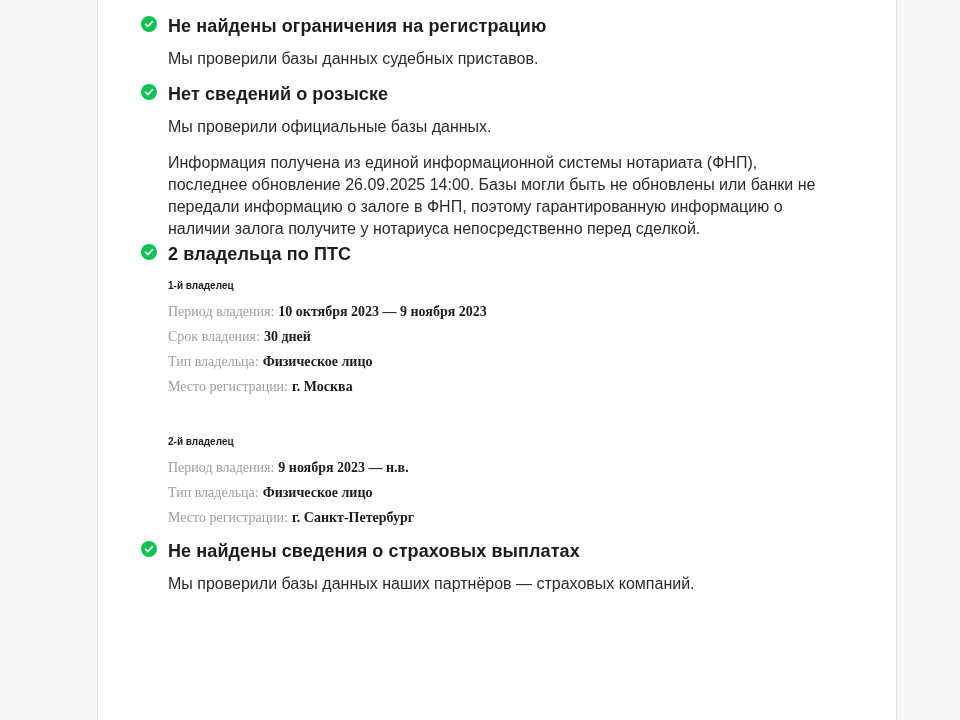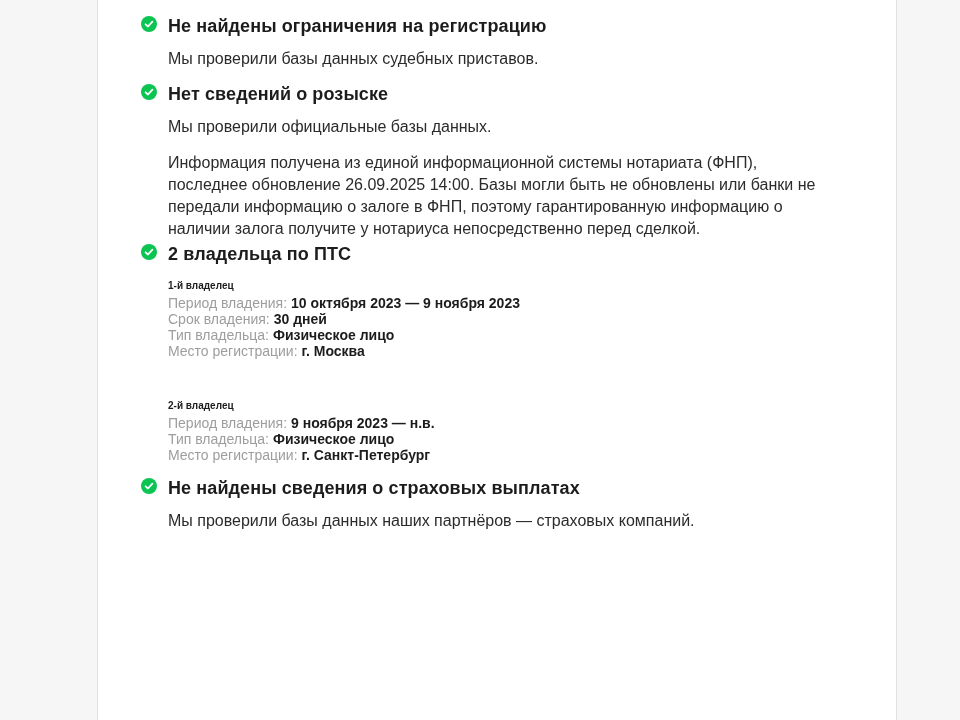--- a/index.html
+++ b/index.html
@@ -42,21 +42,21 @@
   .section-pledge { margin-bottom: 4px; }
   .section-pledge .section-desc { margin-top: 0; line-height: 22px; }
   .owner { margin: 13px 0 0 27px; }
   .owner-second { margin-top: 38px; }
   .owner-name {
     margin: 0;
     font-size: 10px; line-height: 18px;
     font-weight: bold;
     color: #1c1c1c;
   }
-  .owner-row { font-size: 14px; line-height: 16px; }
+  .owner-row { margin-top: 9px; font-size: 14px; line-height: 16px; font-family: Liberation Serif, serif; }
   .owner-label { color: #9d9d9d; margin-right: 4px; }
   .owner-value { color: #1c1c1c; font-weight: bold; }
 </style>
 </head>
 <body>
 
 <div class="card">
 
   <section class="report-section">
     <div class="section-header">

